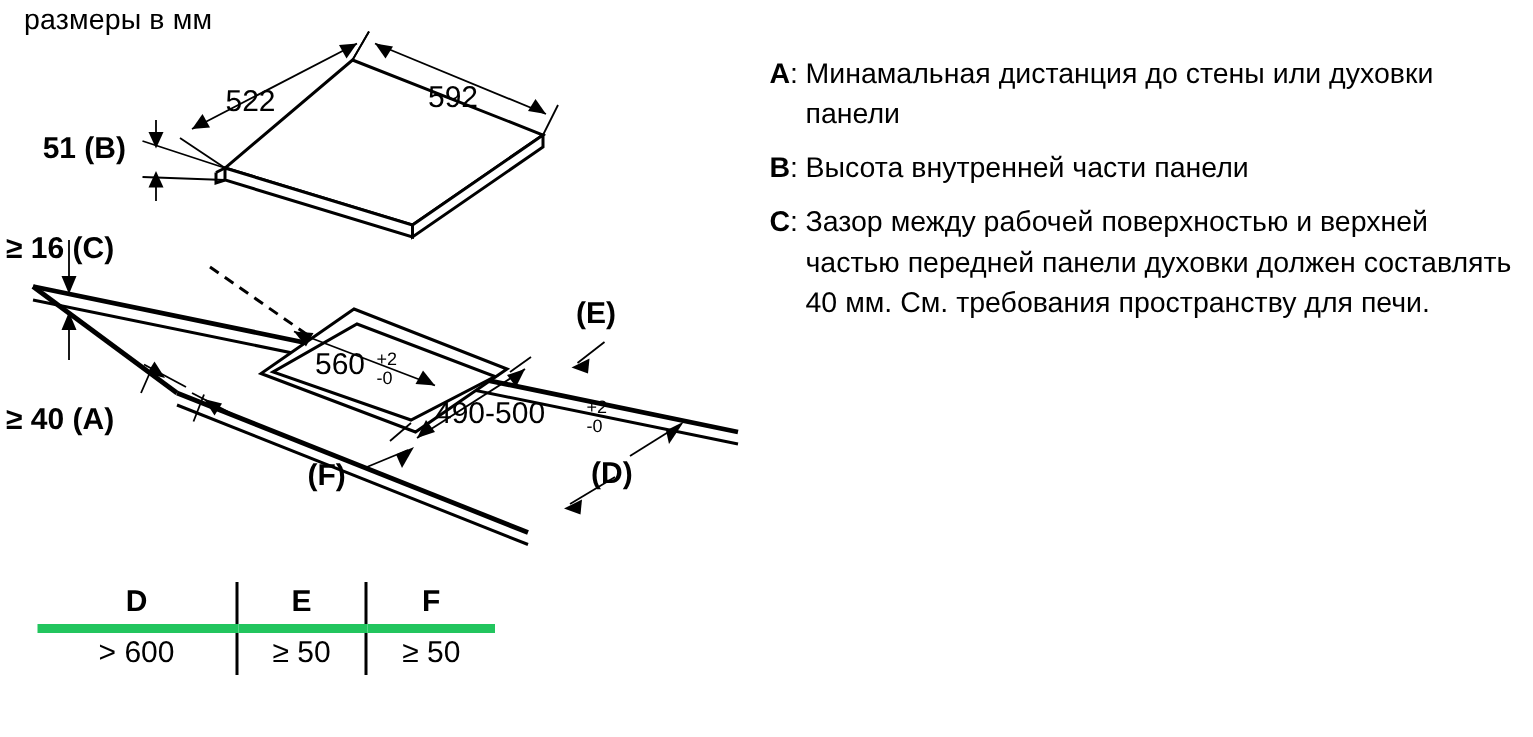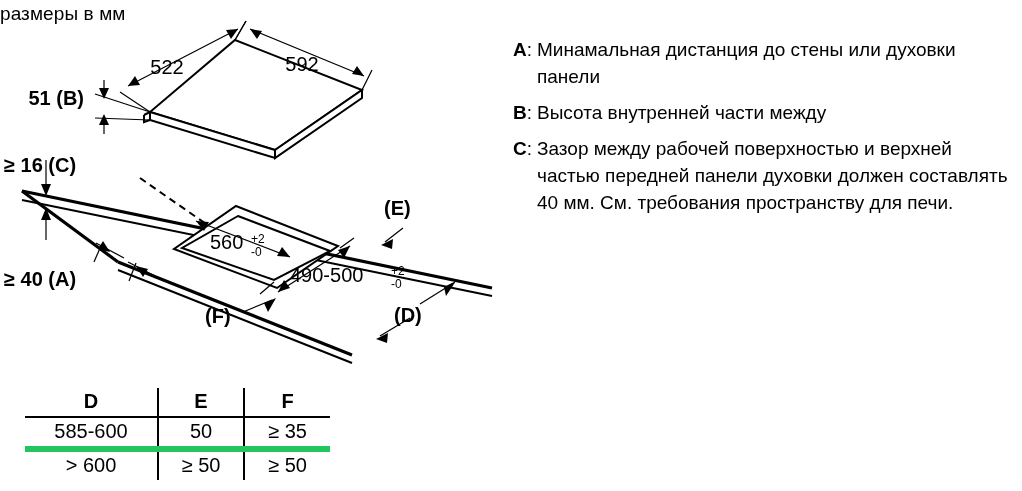--- a/index.html
+++ b/index.html
@@ -16,21 +16,21 @@
     position: relative;
     width: 1022px;
     height: 491px;
     background: #ffffff;
     overflow: hidden;
   }
 
   
   #title {
     position: absolute;
-    left: 0;
+    left: 16px;
     top: 2px;
     font-size: 19px;
     line-height: 24px;
     letter-spacing: 0.1px;
     white-space: nowrap;
   }
 
   
   #drawing {
     position: absolute;
@@ -246,42 +246,37 @@
 
   </svg>
 
   <div id="legend">
     <div class="legend-row">
       <span class="legend-key"><span>A</span><span class="colon">:</span></span>
       <span class="legend-text">Минамальная дистанция до стены или духовки панели</span>
     </div>
     <div class="legend-row">
       <span class="legend-key"><span>B</span><span class="colon">:</span></span>
-      <span class="legend-text">Высота внутренней части между</span>
+      <span class="legend-text">Высота внутренней части панели</span>
     </div>
     <div class="legend-row">
       <span class="legend-key"><span>C</span><span class="colon">:</span></span>
       <span class="legend-text">Зазор между рабочей поверхностью и верхней частью передней панели духовки должен составлять 40 мм. См. требования пространству для печи.</span>
     </div>
   </div>
 
   <table id="spec-table">
     <thead>
       <tr>
         <th class="col-d">D</th>
         <th class="col-e vsep-l">E</th>
         <th class="col-f vsep-l">F</th>
       </tr>
     </thead>
     <tbody>
-      <tr>
-        <td class="col-d">585-600</td>
-        <td class="col-e vsep-l">50</td>
-        <td class="col-f vsep-l">≥ 35</td>
-      </tr>
       <tr class="row-sep">
         <td class="col-d">&gt; 600</td>
         <td class="col-e vsep-l">≥ 50</td>
         <td class="col-f vsep-l">≥ 50</td>
       </tr>
     </tbody>
   </table>
 
 </div>
 

